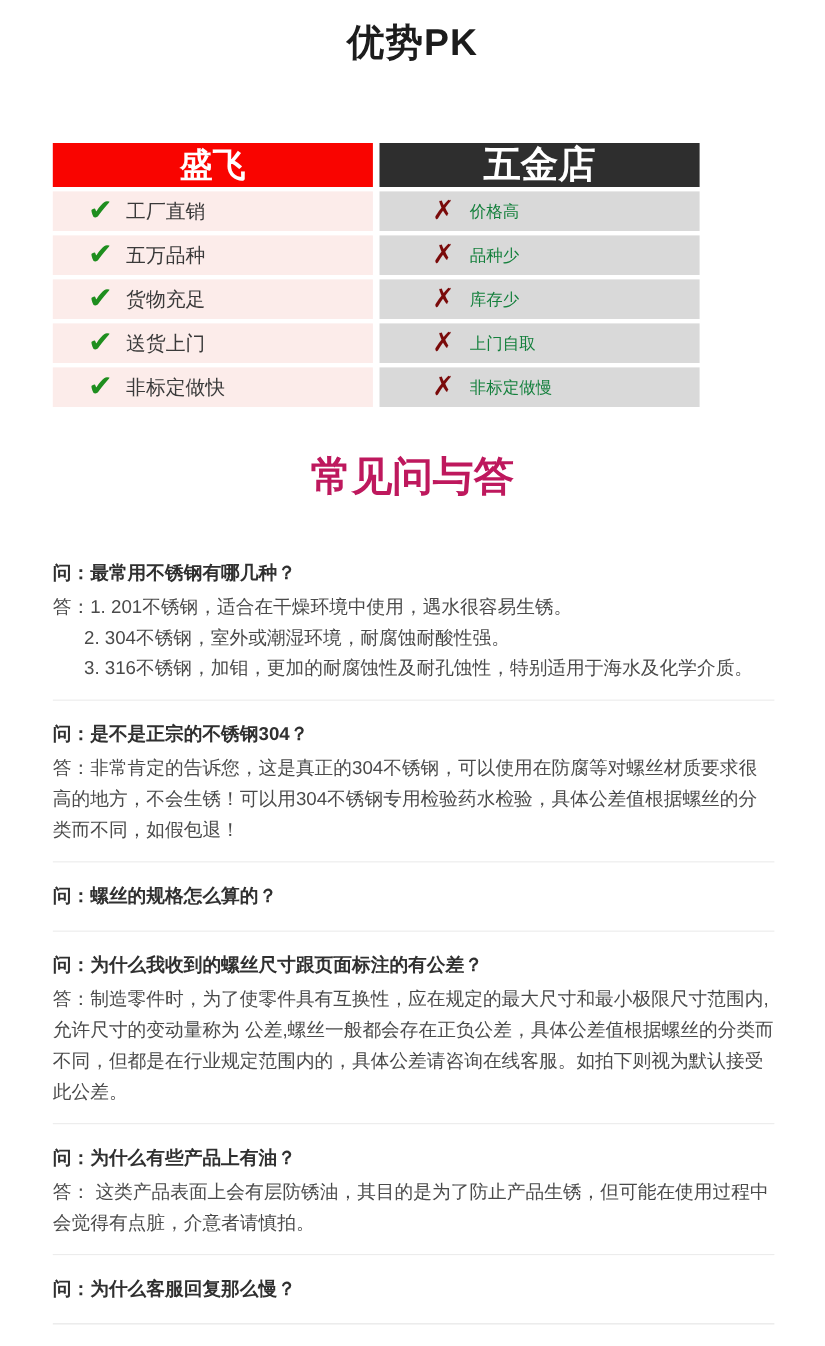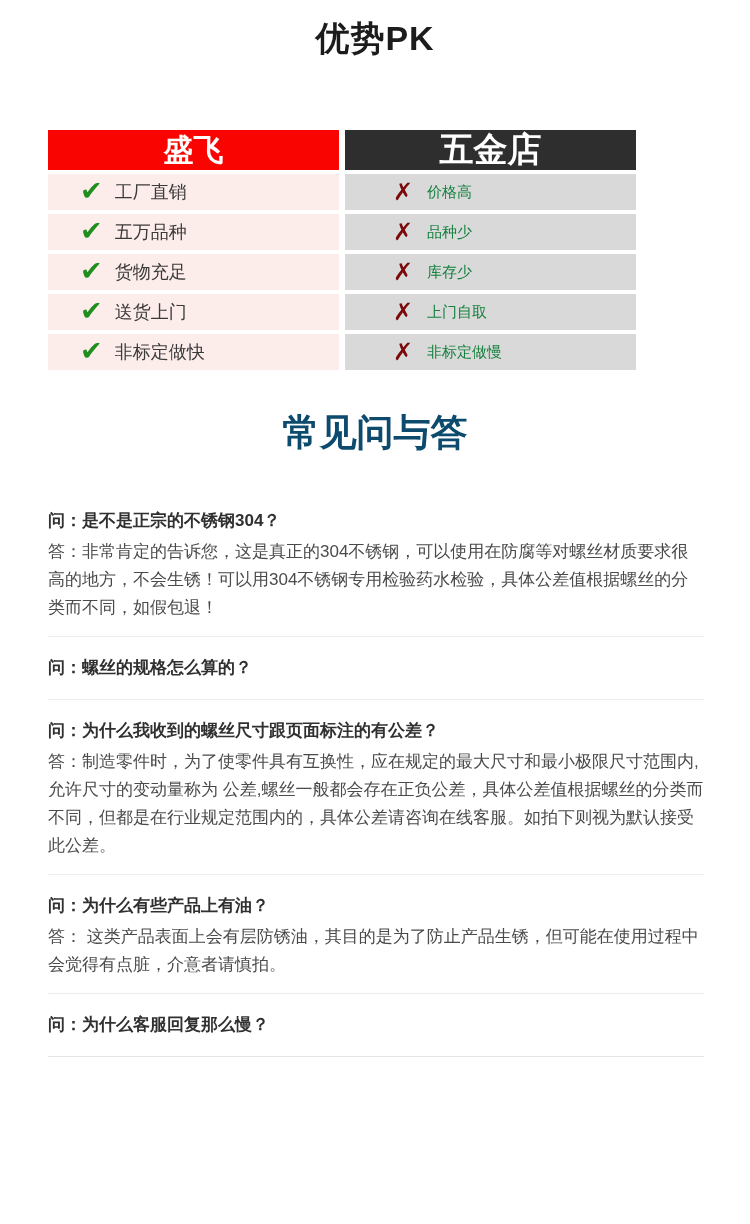--- a/index.html
+++ b/index.html
@@ -77,21 +77,21 @@
   .pk-label-left { font-size: 18px; color: #3a3a3a; }
   .pk-label-right { font-size: 15px; color: #15803d; }
   .faq-title {
     position: absolute;
     top: 408px;
     left: 0;
     width: 100%;
     text-align: center;
     font-size: 37px;
     font-weight: bold;
-    color: #0c4a6e;
+    color: #be185d;
     margin: 0;
   }
   .faq {
     position: absolute;
     top: 490px;
     left: 48px;
     width: 656px;
   }
   .faq-item {
     padding: 18px 0 14px 0;
@@ -171,20 +171,26 @@
         <span class="pk-label-right">非标定做慢</span>
       </div>
     </div>
 
   </div>
 
   <h2 class="faq-title">常见问与答</h2>
 
   <div class="faq">
 
+    <div class="faq-item">
+      <p class="faq-q">问：最常用不锈钢有哪几种？</p>
+      <p class="faq-a">答：1. 201不锈钢，适合在干燥环境中使用，遇水很容易生锈。
+      2. 304不锈钢，室外或潮湿环境，耐腐蚀耐酸性强。
+      3. 316不锈钢，加钼，更加的耐腐蚀性及耐孔蚀性，特别适用于海水及化学介质。</p>
+    </div>
 
     <div class="faq-item">
       <p class="faq-q">问：是不是正宗的不锈钢304？</p>
       <p class="faq-a">答：非常肯定的告诉您，这是真正的304不锈钢，可以使用在防腐等对螺丝材质要求很高的地方，不会生锈！可以用304不锈钢专用检验药水检验，具体公差值根据螺丝的分类而不同，如假包退！</p>
     </div>
 
     <div class="faq-item">
       <p class="faq-q">问：螺丝的规格怎么算的？</p>
     </div>
 

